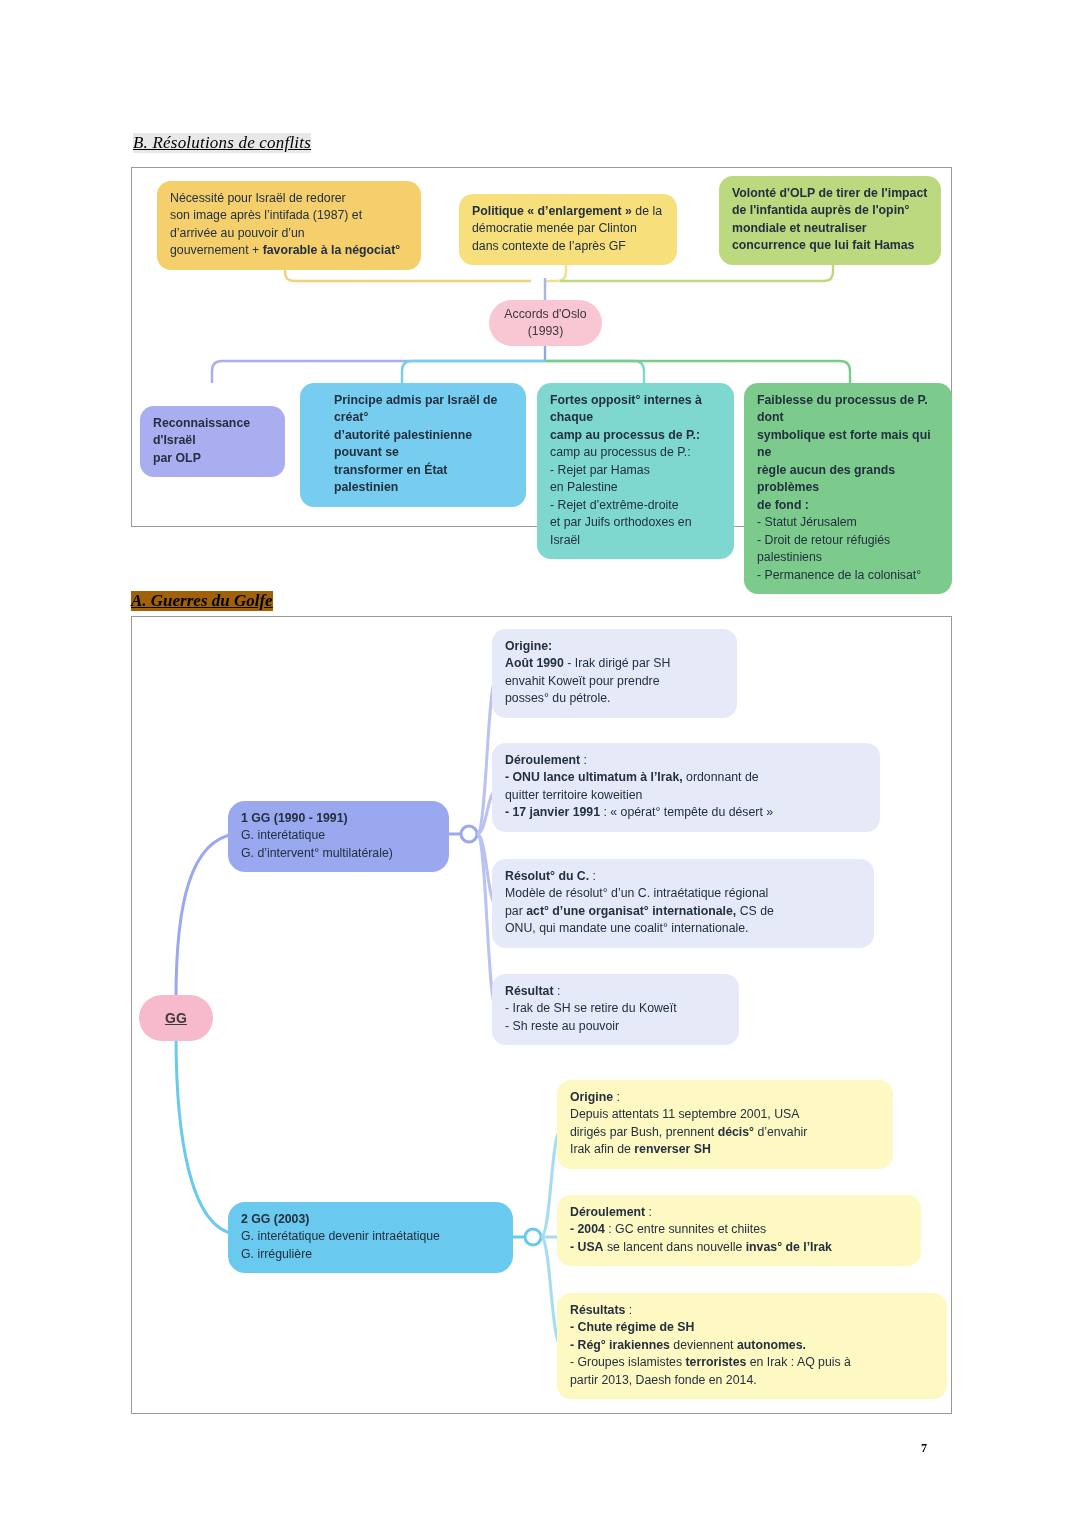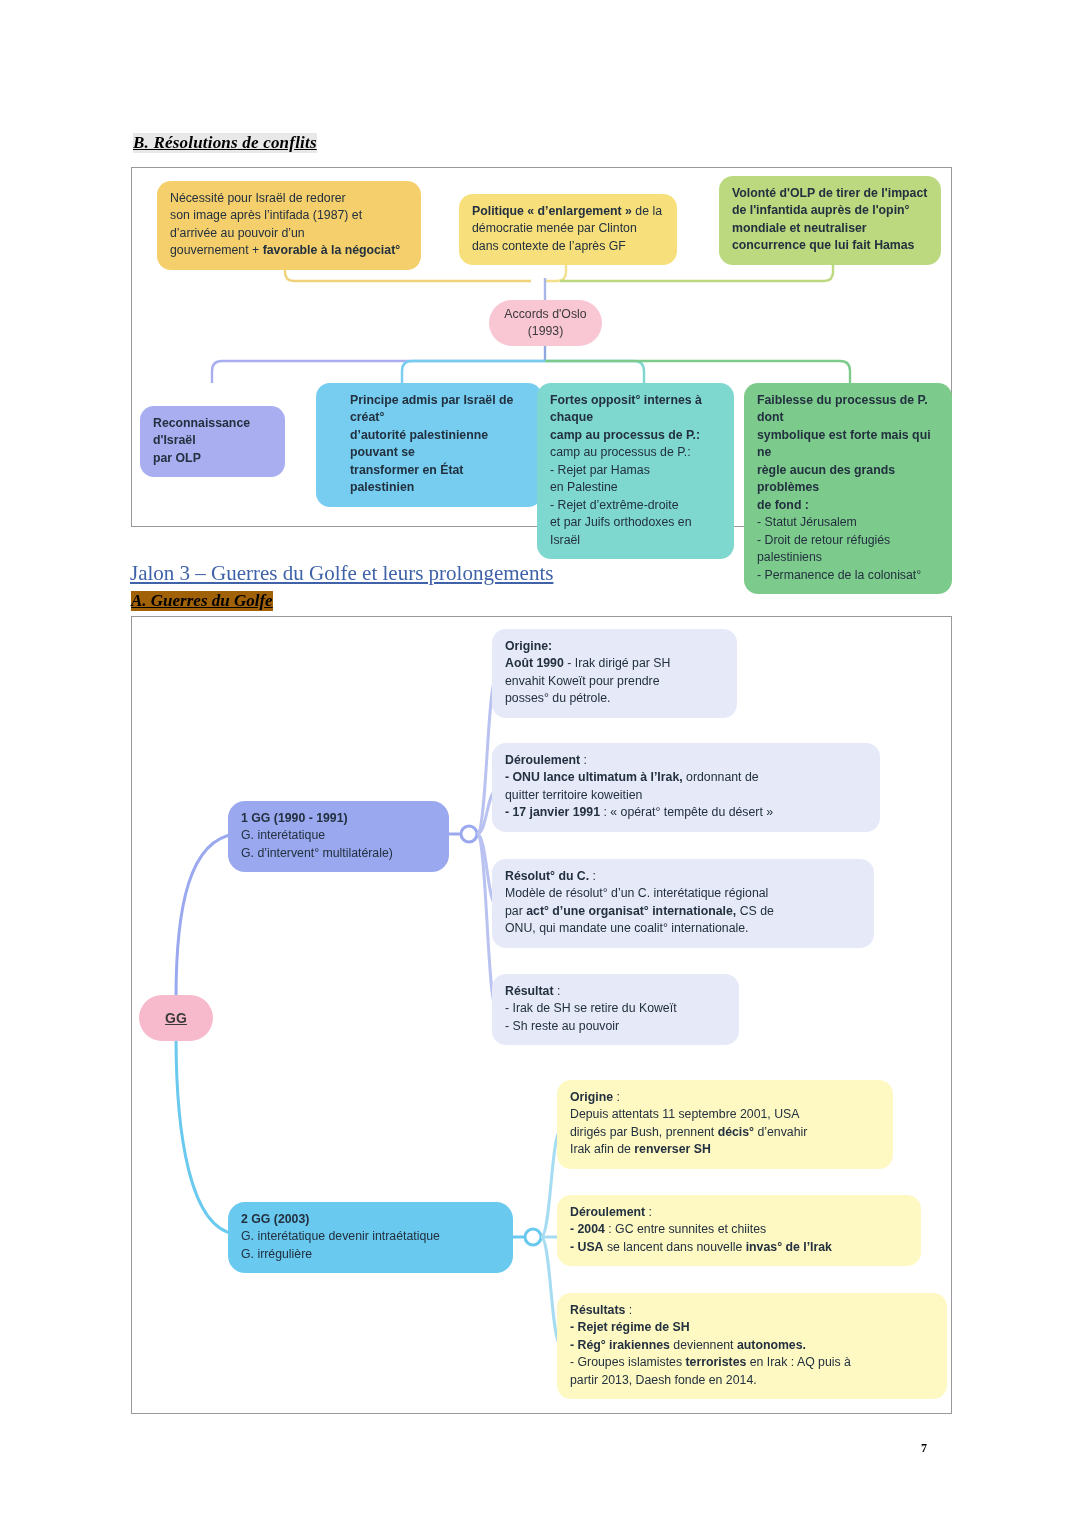--- a/index.html
+++ b/index.html
@@ -8,21 +8,21 @@
     width: 1080px; height: 1528px;
     background: #ffffff;
     font-family: "Liberation Sans", sans-serif;
   }
   .page { position: relative; width: 1080px; height: 1528px; overflow: hidden; }
 
   
   .h-serif-b {
     position: absolute;
     font-family: "Liberation Serif", serif;
-    font-style: italic; font-weight: bold;
+    font-style: italic; font-weight: normal;
     font-size: 17px; color: #000;
     background: #e8e8e8;
     text-decoration: underline;
     white-space: nowrap;
     letter-spacing: .2px;
   }
   .h-jalon {
     position: absolute;
     font-family: "Liberation Serif", serif;
     font-size: 21px; color: #3f62a8;
@@ -142,21 +142,21 @@
   <div class="node-pill c-pink" style="left:489px; top:300px; width:113px; height:46px; flex-direction:column;">
     <span>Accords d'Oslo</span>
     <span>(1993)</span>
   </div>
 
   <div class="node c-periw" style="left:140px; top:383px; width:145px; font-weight:bold;margin-top:23px;">
     <div>Reconnaissance d'Israël</div>
     <div>par OLP</div>
   </div>
 
-  <div class="node c-sky" style="left:316px; top:383px; width:226px; font-weight:bold;padding-left:34px;">
+  <div class="node c-sky" style="left:300px; top:383px; width:226px; font-weight:bold;padding-left:34px;">
     <div>Principe admis par Israël de créat°</div>
     <div>d’autorité palestinienne pouvant se</div>
     <div>transformer en État palestinien</div>
   </div>
 
   <div class="node c-teal" style="left:537px; top:383px; width:197px;">
     <div><b>Fortes opposit° internes à chaque</b></div>
     <div><b>camp au processus de P.:</b></div>
     <div>camp au processus de P.:</div>
     <div>- Rejet par Hamas</div>
@@ -169,21 +169,20 @@
     <div><b>Faiblesse du processus de P. dont</b></div>
     <div><b>symbolique est forte mais qui ne</b></div>
     <div><b>règle aucun des grands problèmes</b></div>
     <div><b>de fond :</b></div>
     <div>- Statut Jérusalem</div>
     <div>- Droit de retour réfugiés</div>
     <div>palestiniens</div>
     <div>- Permanence de la colonisat°</div>
   </div>
 
-  <div class="h-jalon" style="left:130px; top:561px;">Jalon 3 – Guerres du Golfe et leurs prolongements</div>
   <div class="h-sub" style="left:131px; top:591px;">A. Guerres du Golfe</div>
 
   <div class="frame" style="left:131px; top:616px; width:821px; height:798px;"></div>
 
   <svg class="conn" width="1080" height="1528">
 
     <path d="M176,998 C176,905 190,840 235,834" fill="none" stroke="#9aa8ef" stroke-width="3"></path>
 
     <path d="M176,1036 C176,1135 190,1228 235,1234" fill="none" stroke="#69c9ee" stroke-width="3"></path>
 
@@ -221,21 +220,21 @@
 
   <div class="node c-lav" style="left:492px; top:743px; width:388px;">
     <div><b>Déroulement</b> :</div>
     <div><b>- ONU lance ultimatum à l’Irak,</b> ordonnant de</div>
     <div>quitter territoire koweitien</div>
     <div><b>- 17 janvier 1991</b> : « opérat° tempête du désert »</div>
   </div>
 
   <div class="node c-lav" style="left:492px; top:859px; width:382px;">
     <div><b>Résolut° du C.</b> :</div>
-    <div>Modèle de résolut° d’un C. interétatique régional</div>
+    <div>Modèle de résolut° d’un C. intraétatique régional</div>
     <div>par <b>act° d’une organisat° internationale,</b> CS de</div>
     <div>ONU, qui mandate une coalit° internationale.</div>
   </div>
 
   <div class="node c-lav" style="left:492px; top:974px; width:247px;">
     <div><b>Résultat</b> :</div>
     <div>- Irak de SH se retire du Koweït</div>
     <div>- Sh reste au pouvoir</div>
   </div>
 
@@ -253,21 +252,21 @@
   </div>
 
   <div class="node c-ice" style="left:557px; top:1195px; width:364px;">
     <div><b>Déroulement</b> :</div>
     <div><b>- 2004</b> : GC entre sunnites et chiites</div>
     <div><b>- USA</b> se lancent dans nouvelle <b>invas° de l’Irak</b></div>
   </div>
 
   <div class="node c-ice" style="left:557px; top:1293px; width:390px;">
     <div><b>Résultats</b> :</div>
-    <div><b>- Rejet régime de SH</b></div>
+    <div><b>- Chute régime de SH</b></div>
     <div><b>- Rég° irakiennes</b> deviennent <b>autonomes.</b></div>
     <div>- Groupes islamistes <b>terroristes</b> en Irak : AQ puis à</div>
     <div>partir 2013, Daesh fonde en 2014.</div>
   </div>
 
   <div class="pagenum" style="left:921px; top:1441px;">7</div>
 
 </div>
 
 </body></html>

